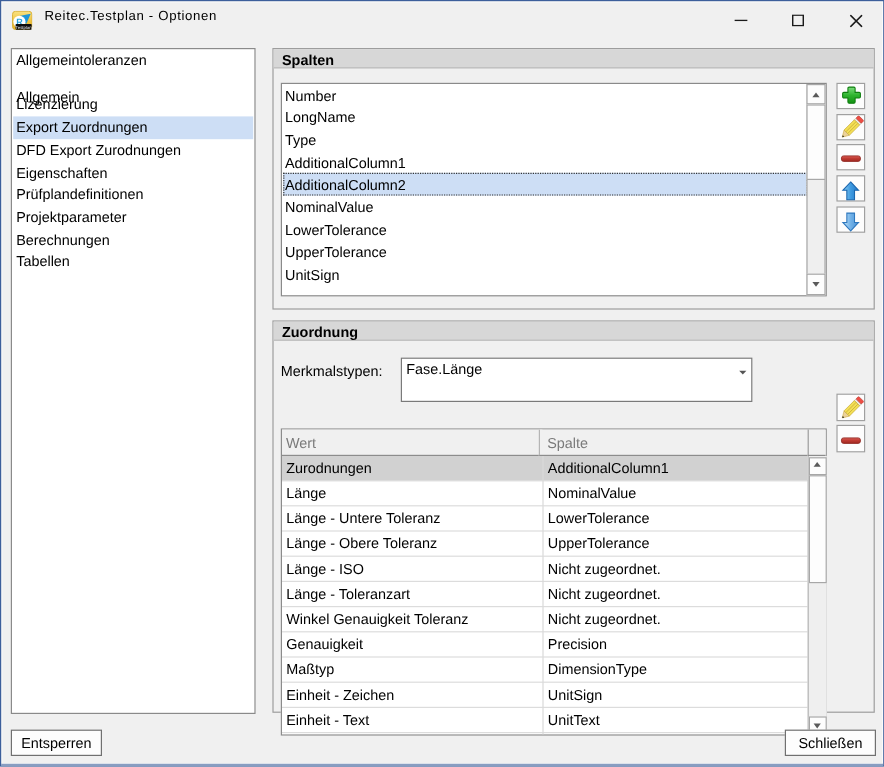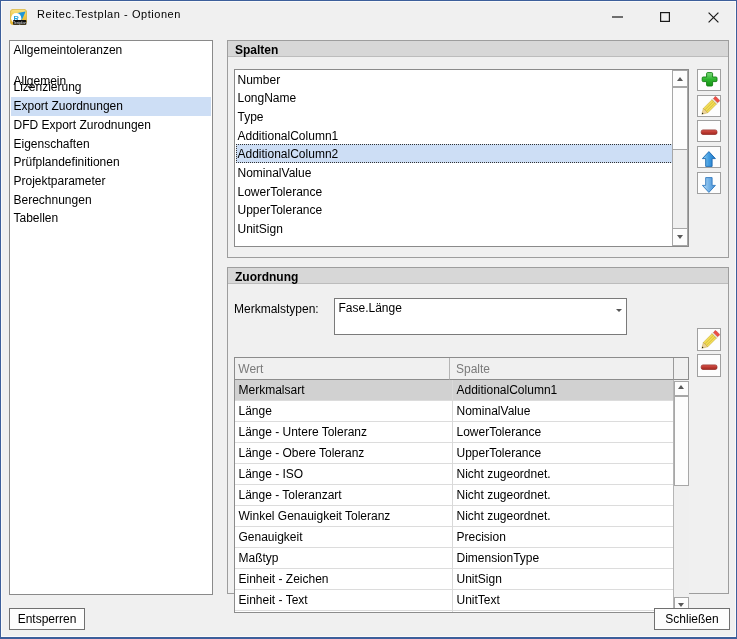--- a/index.html
+++ b/index.html
@@ -182,21 +182,21 @@
   <div class="abs" style="left:233px; top:301px;">Merkmalstypen:</div>
   <div id="combo">Fase.Länge
     <div class="tri" style="right:4px; top:9.5px; border-left:3.3px solid transparent; border-right:3.3px solid transparent; border-top:3.6px solid #555;"></div>
   </div>
 
   <div id="tbl">
     <div class="th" style="left:0; width:217px;">Wert</div>
     <div class="th" style="left:214px; width:224px; border-left:1px solid #b5b5b5; padding-left:6px;">Spalte</div>
     <div class="th" style="left:438px; width:15px; border-left:1px solid #9a9a9a;"></div>
     <div class="trow" style="top:22px; background:#d1d1d1;">
-        <span class="tc1">Merkmalsart</span>
+        <span class="tc1">Zurodnungen</span>
         <span class="tc2">AdditionalColumn1</span>
       </div>
     <div class="trow" style="top:43px;">
         <span class="tc1">Länge</span>
         <span class="tc2">NominalValue</span>
       </div>
     <div class="trow" style="top:64px;">
         <span class="tc1">Länge - Untere Toleranz</span>
         <span class="tc2">LowerTolerance</span>
       </div>

